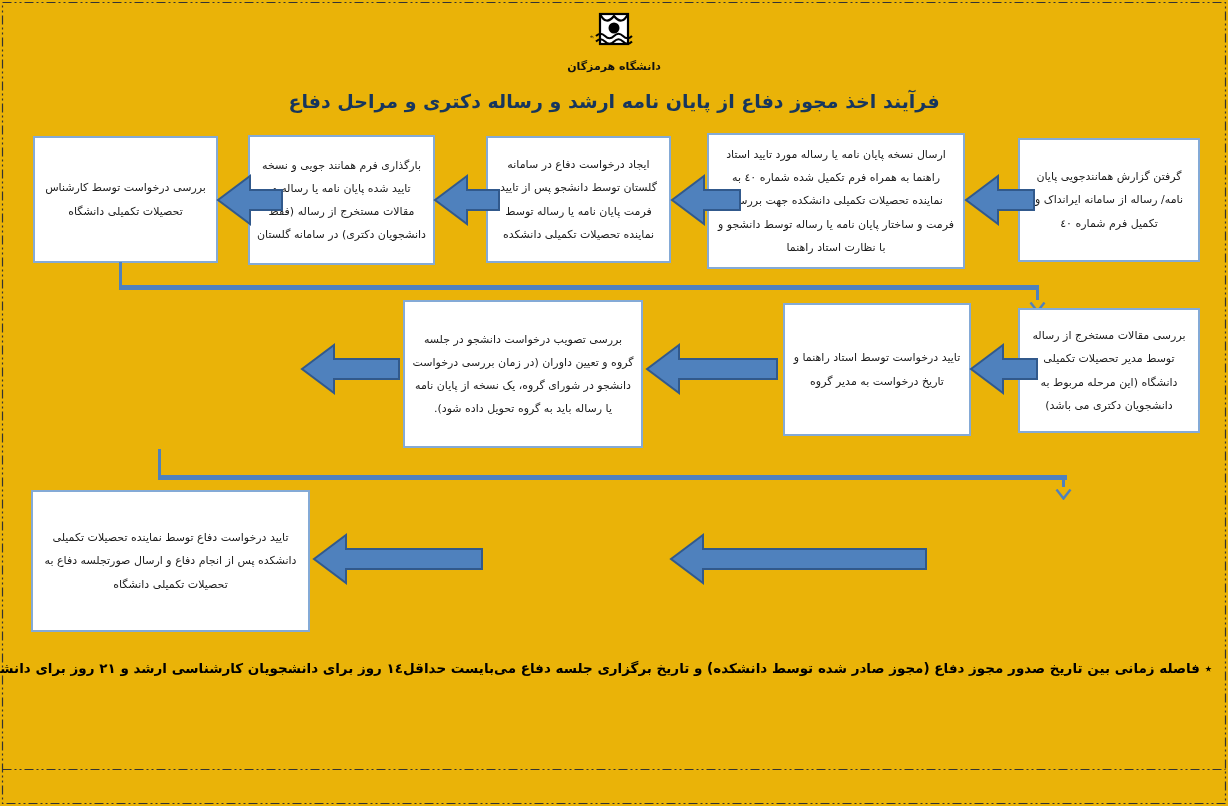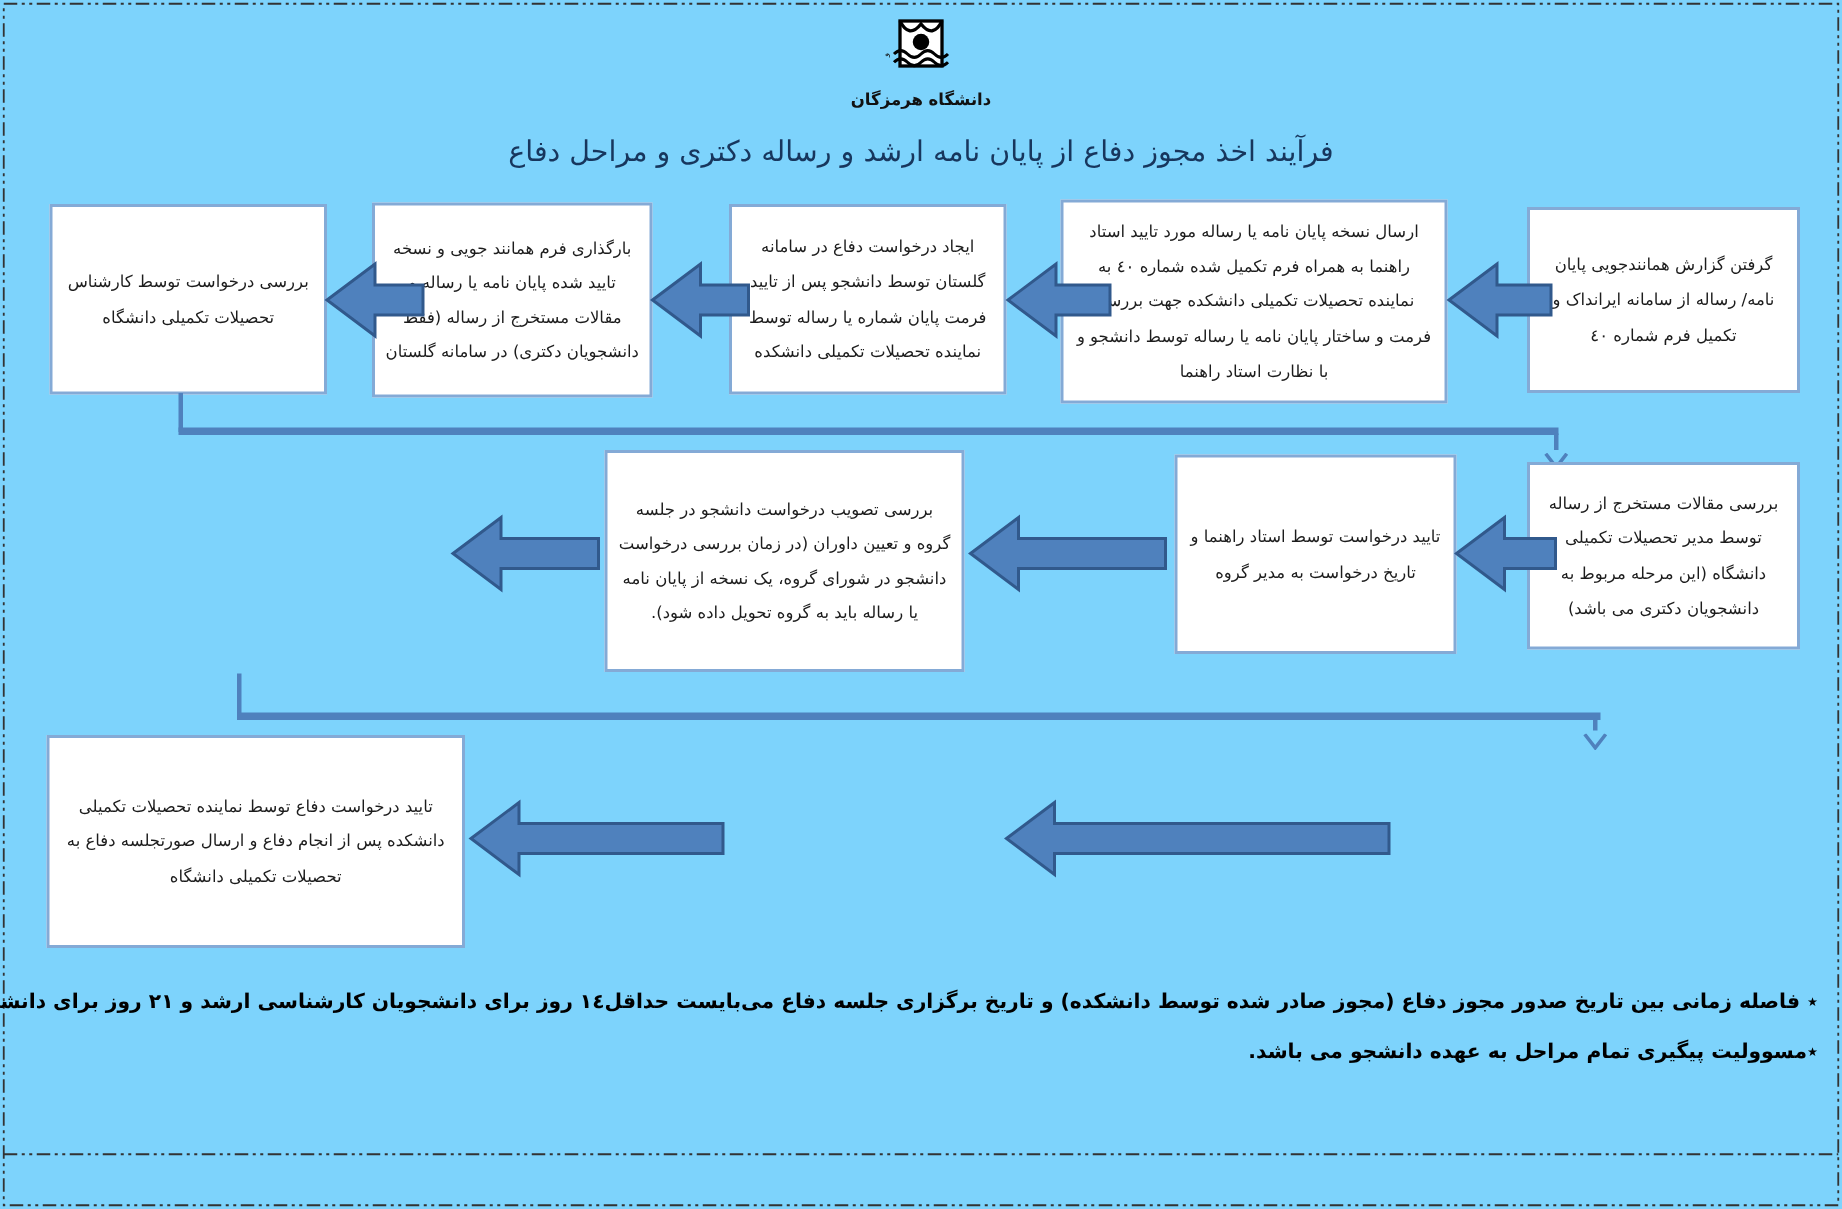--- a/index.html
+++ b/index.html
@@ -1,25 +1,25 @@
 <!DOCTYPE html>
 <html lang="fa"><head>
 <meta charset="utf-8">
 <style>
   html,body{margin:0;padding:0;background:#ffffff;}
   .page{
-    position:relative;width:1228px;height:806px;background:#7dd3fc;
+    position:relative;width:1228px;height:806px;background:#eab308;
     font-family:"DejaVu Sans",sans-serif;direction:rtl;overflow:hidden;
   }
   .border-svg{position:absolute;left:0;top:0;pointer-events:none;}
   .logo-wrap{position:absolute;left:0;right:0;top:2px;display:flex;flex-direction:column;align-items:center;}
   .logo-caption{font-size:11px;font-weight:bold;color:#111;margin-top:0;}
   .doc-title{
     position:absolute;left:0;right:0;top:90px;text-align:center;
-    font-size:19px;font-weight:normal;color:#17365d;letter-spacing:0;
+    font-size:19px;font-weight:bold;color:#17365d;letter-spacing:0;
   }
   .box{
     position:absolute;background:#fff;border:2px solid #84aad6;box-sizing:border-box;
     display:flex;align-items:center;justify-content:center;padding:2px 7px;overflow:hidden;
   }
   .box-text{font-size:11px;line-height:2.1;text-align:center;color:#1c1c1c;width:100%;}
   .arrow{position:absolute;}
   .arrow svg{display:block;}
   .vline,.hline{position:absolute;background:#4f81bd;}
   .chev{position:absolute;}
@@ -58,21 +58,21 @@
 
   <div class="doc-title">فرآیند اخذ مجوز دفاع از پایان نامه ارشد و رساله دکتری و مراحل دفاع</div>
 
   <div class="box" style="left:1018px;top:138px;width:182px;height:124px">
     <div class="box-text">گرفتن گزارش همانندجویی پایان نامه/ رساله از سامانه ایرانداک و تکمیل فرم شماره ٤٠</div>
   </div>
   <div class="box" style="left:707px;top:133px;width:258px;height:136px">
     <div class="box-text">ارسال نسخه پایان نامه یا رساله مورد تایید استاد راهنما به همراه فرم تکمیل شده شماره ٤٠ به نماینده تحصیلات تکمیلی دانشکده جهت بررسی فرمت و ساختار پایان نامه یا رساله توسط دانشجو و با نظارت استاد راهنما</div>
   </div>
   <div class="box" style="left:486px;top:136px;width:185px;height:127px">
-    <div class="box-text">ایجاد درخواست دفاع در سامانه گلستان توسط دانشجو پس از تایید فرمت پایان شماره یا رساله توسط نماینده تحصیلات تکمیلی دانشکده</div>
+    <div class="box-text">ایجاد درخواست دفاع در سامانه گلستان توسط دانشجو پس از تایید فرمت پایان نامه یا رساله توسط نماینده تحصیلات تکمیلی دانشکده</div>
   </div>
   <div class="box" style="left:248px;top:135px;width:187px;height:130px">
     <div class="box-text">بارگذاری فرم همانند جویی و نسخه تایید شده پایان نامه یا رساله و مقالات مستخرج از رساله (فقط دانشجویان دکتری) در سامانه گلستان</div>
   </div>
   <div class="box" style="left:33px;top:136px;width:185px;height:127px">
     <div class="box-text">بررسی درخواست توسط کارشناس تحصیلات تکمیلی دانشگاه</div>
   </div>
 
   <div class="arrow" style="left:964px;top:173px">
     <svg width="72" height="54">
@@ -149,16 +149,15 @@
       </svg>
   </div>
   <div class="arrow" style="left:312px;top:532px">
     <svg width="172" height="54">
         <polygon points="2,27 34,3 34,17 170,17 170,37 34,37 34,51" fill="#4f81bd" stroke="#31598c" stroke-width="2"></polygon>
       </svg>
   </div>
 
   <div class="notes">
     <div class="note-line">٭ فاصله زمانی بین تاریخ صدور مجوز دفاع (مجوز صادر شده توسط دانشکده) و تاریخ برگزاری جلسه دفاع می‌بایست حداقل١٤ روز برای دانشجویان کارشناسی ارشد و ٢١ روز برای دانشجویان دکتری باشد.</div>
-    <div class="note-line">٭مسوولیت پیگیری تمام مراحل به عهده دانشجو می باشد.</div>
   </div>
 
 </div>
 
 </body></html>

